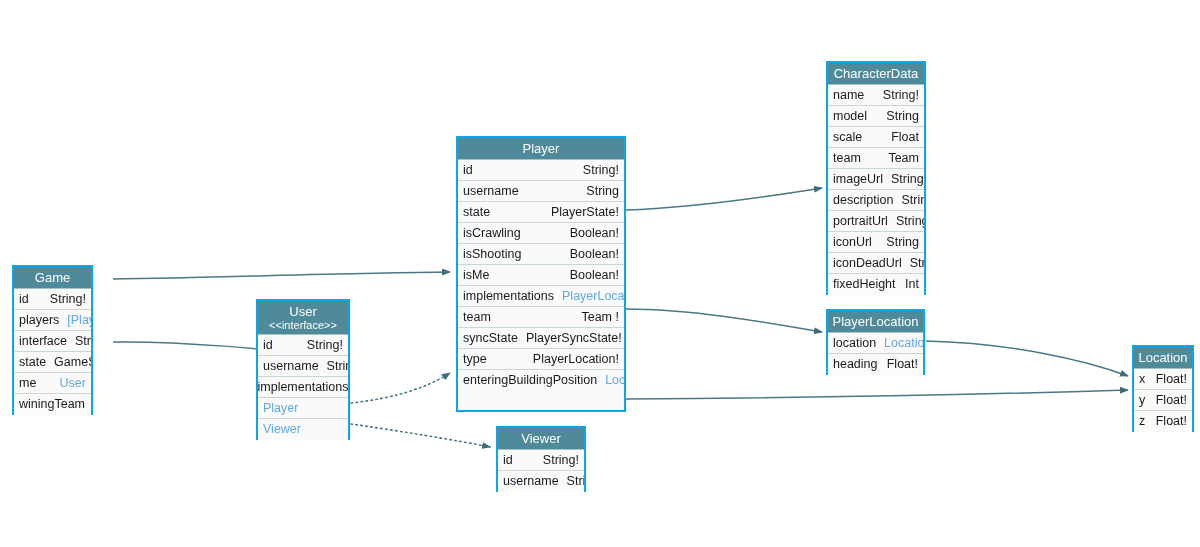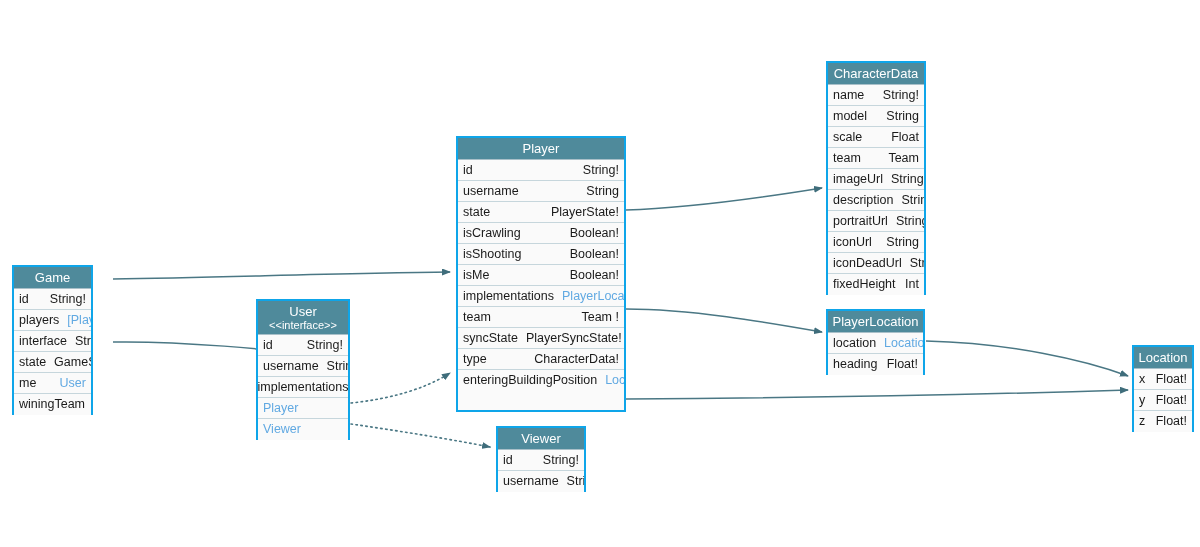--- a/index.html
+++ b/index.html
@@ -198,21 +198,21 @@
         <div class="row">
           <span class="fname">team</span>
           <span class="ftype"><span>Team</span><span class="bang"> !</span></span>
         </div>
         <div class="row">
           <span class="fname">syncState</span>
           <span class="ftype"><span>PlayerSyncState!</span></span>
         </div>
         <div class="row">
           <span class="fname">type</span>
-          <span class="ftype"><span>CharacterData!</span></span>
+          <span class="ftype"><span>PlayerLocation!</span></span>
         </div>
         <div class="row">
           <span class="fname">enteringBuildingPosition</span>
           <span class="ftype ref"><span>Location</span></span>
         </div>
       </div>
       <div class="entity" style="left: 496px; top: 426px; width: 90px; height: 66px;">
         <div class="entity-header" style="height: 22px;"><span>Viewer</span></div>
         <div class="row">
           <span class="fname">id</span>

